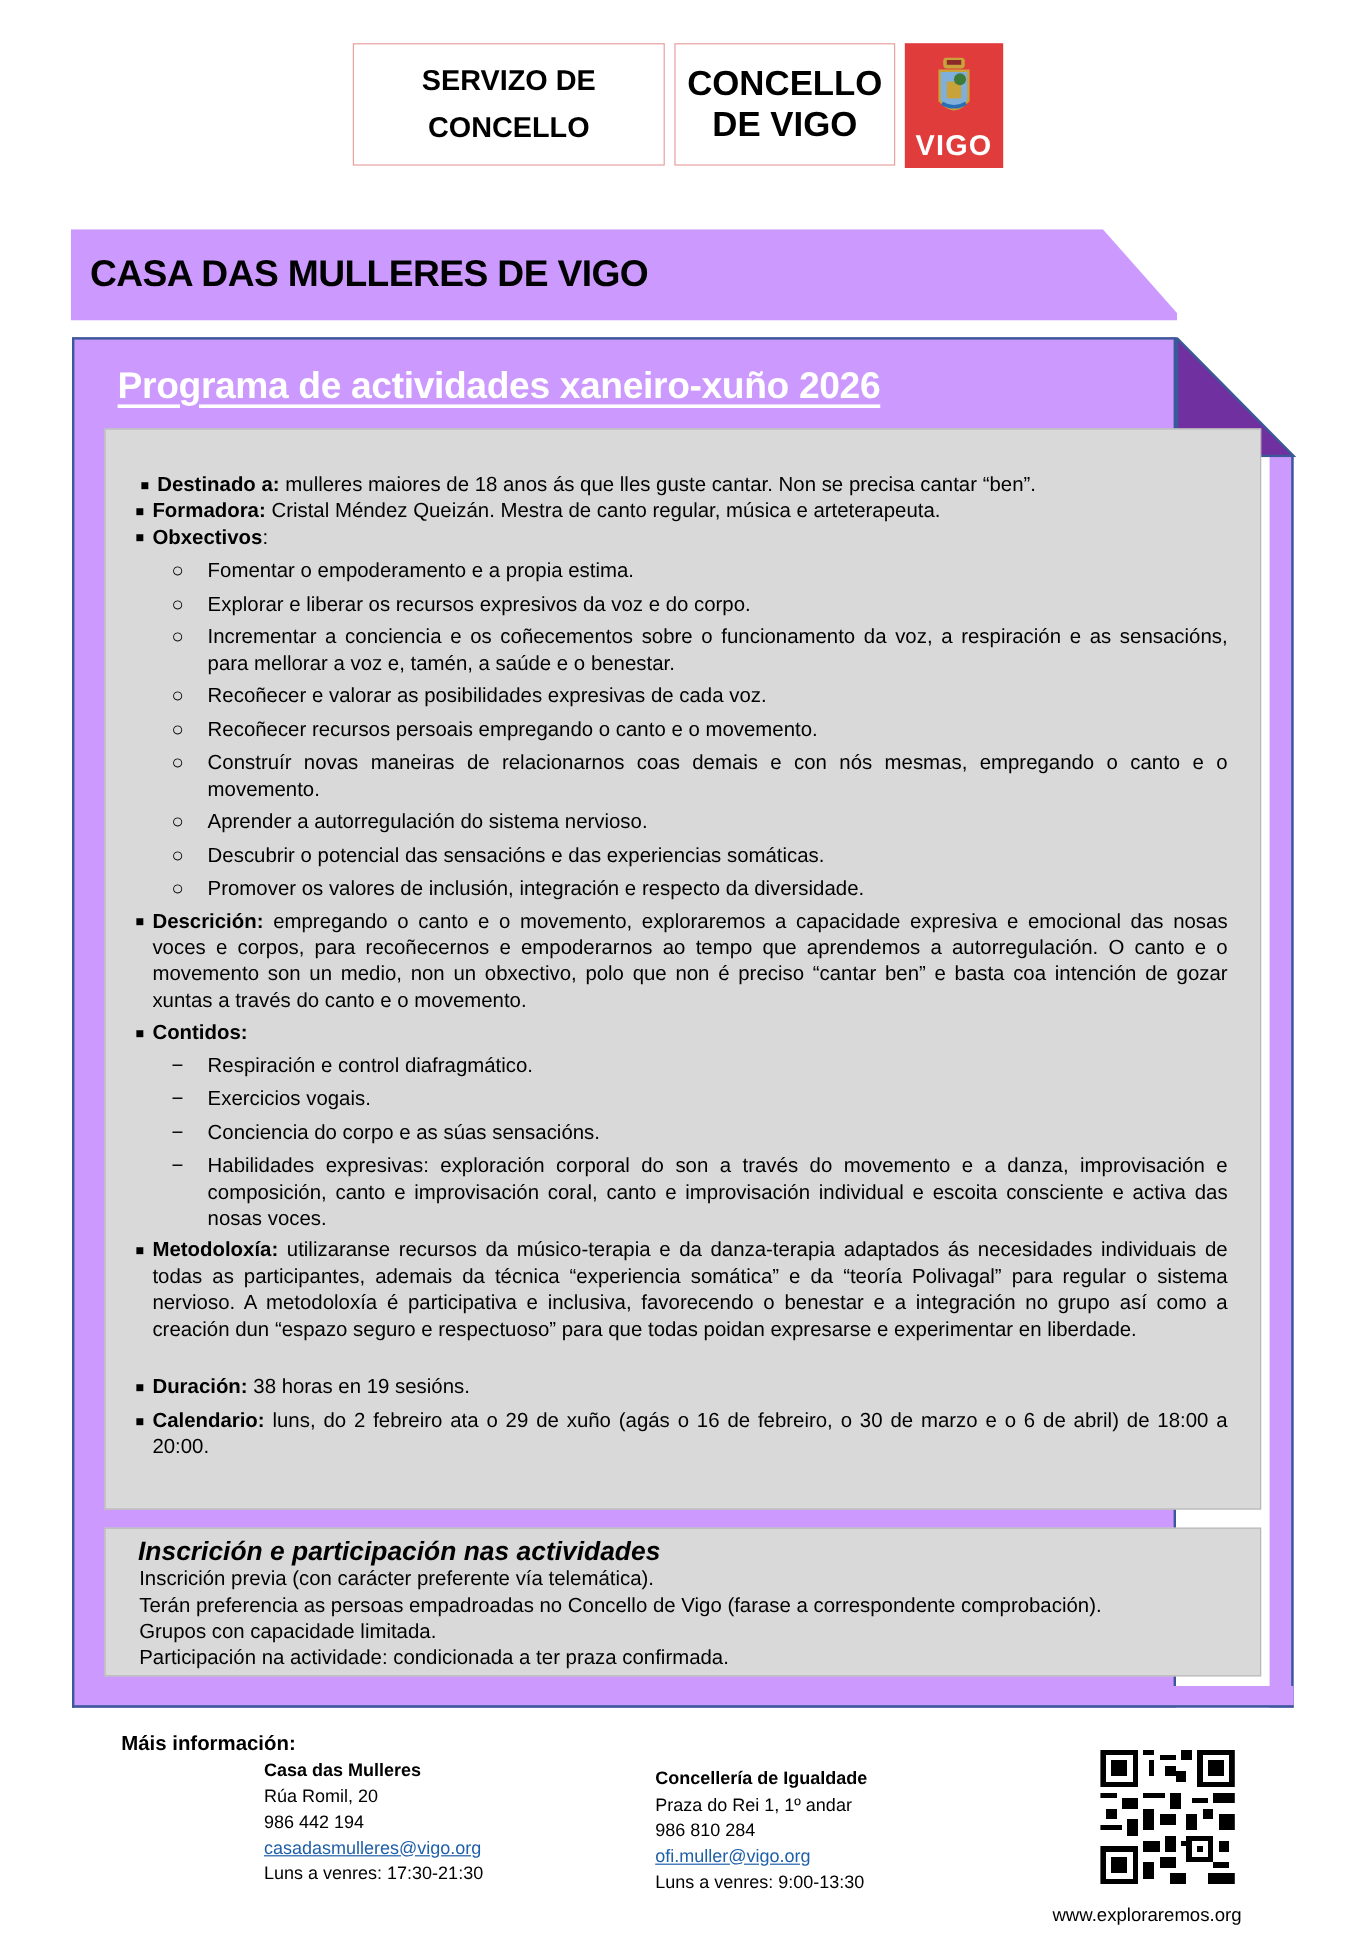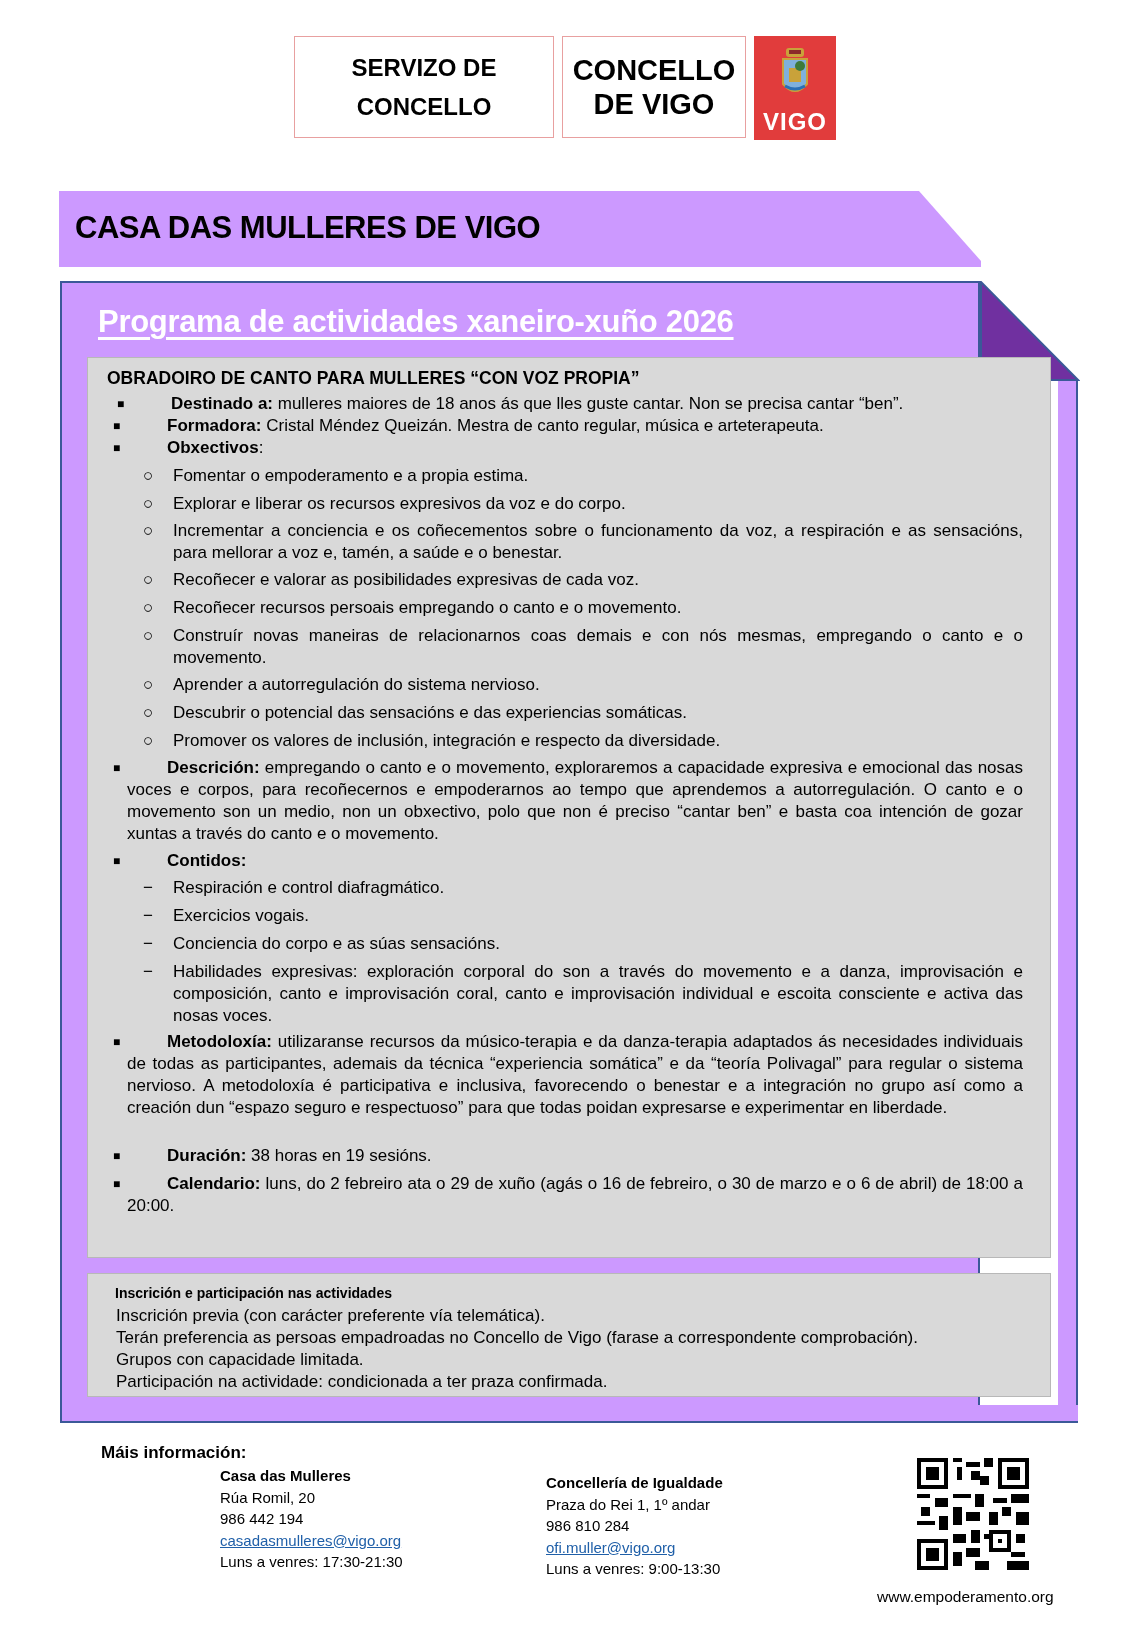--- a/index.html
+++ b/index.html
@@ -37,30 +37,30 @@
                    letter-spacing: -0.3px; }
 
   
   #content-box { position: absolute; left: 87px; top: 357px; width: 964px; height: 901px;
                  background: #d9d9d9; border: 1px solid #b8b8b8; box-sizing: border-box;
                  font-size: 17px; line-height: 22px; }
   #workshop-title { position: absolute; left: 19px; top: 9px; font-weight: bold; font-size: 17.5px; }
   .row { position: absolute; left: 25px; width: 910px; text-align: justify; }
   .row .bullet { position: absolute; left: 0; top: 0; font-size: 12px; }
   .row .txt { display: block; margin-left: 14px; }
-  .lbl { font-weight: bold; margin-left: 40px; }
+  .lbl { font-weight: bold; }
   .sub { position: absolute; left: 55px; width: 880px; text-align: justify; }
   .sub .mk { position: absolute; left: 0; top: 0; width: 20px; }
   .sub .txt { display: block; margin-left: 30px; }
 
   
   #insc-box { position: absolute; left: 87px; top: 1273px; width: 964px; height: 124px;
               background: #d9d9d9; border: 1px solid #b8b8b8; box-sizing: border-box;
               font-size: 17px; line-height: 22px; }
-  #insc-title { position: absolute; left: 27px; top: 8px; font-weight: bold; font-size: 14px; }
+  #insc-title { position: absolute; left: 27px; top: 8px; font-weight: bold; font-size: 22px; font-style: italic; }
   .insc-line { position: absolute; left: 28px; }
 
   
   #more-info { position: absolute; left: 101px; top: 1443px; font-size: 17px; font-weight: bold; }
   .contact { position: absolute; font-size: 15px; line-height: 21.5px; }
   .contact .name { font-weight: bold; }
   .contact a { color: #1f5fa8; text-decoration: underline; }
   #contact-casa { left: 220px; top: 1465px; }
   #contact-concelleria { left: 546px; top: 1472px; }
   #qr { position: absolute; left: 917px; top: 1458px; width: 112px; height: 112px; }
@@ -98,21 +98,20 @@
 
 <div id="main-panel"></div>
 <div id="right-strip"></div>
 <div id="bottom-strip"></div>
 <svg id="corner" width="100" height="100">
   <polygon points="1,1 98,99 1,99" fill="#7030a0" stroke="#3b5998" stroke-width="2"></polygon>
 </svg>
 <div id="program-title">Programa de actividades xaneiro-xuño 2026</div>
 
 <div id="content-box">
-  <div id="workshop-title">OBRADOIRO DE CANTO PARA MULLERES “CON VOZ PROPIA”</div>
 
   <div class="row" style="top:35px; left:29px;">
     <span class="bullet">■</span>
     <span class="txt"><span class="lbl">Destinado a:</span><span> mulleres maiores de 18 anos ás que lles guste cantar.  Non se precisa cantar “ben”.</span></span>
   </div>
   <div class="row" style="top:57px;">
     <span class="bullet">■</span>
     <span class="txt"><span class="lbl">Formadora:</span><span> Cristal Méndez Queizán. Mestra de canto regular, música e arteterapeuta.</span></span>
   </div>
   <div class="row" style="top:79px;">
@@ -265,13 +264,13 @@
       <rect x="18" y="18" width="1" height="1"></rect>
       <rect x="22" y="17" width="2" height="2"></rect>
     <rect x="8" y="21" width="2" height="3"></rect>
       <rect x="11" y="20" width="3" height="2"></rect>
       <rect x="13" y="23" width="3" height="2"></rect>
       <rect x="21" y="21" width="3" height="1"></rect>
       <rect x="20" y="23" width="5" height="2"></rect>
   </g>
 </svg>
 
-<div id="website">www.empoderamento.org</div>
+<div id="website">www.exploraremos.org</div>
 
 </body></html>

